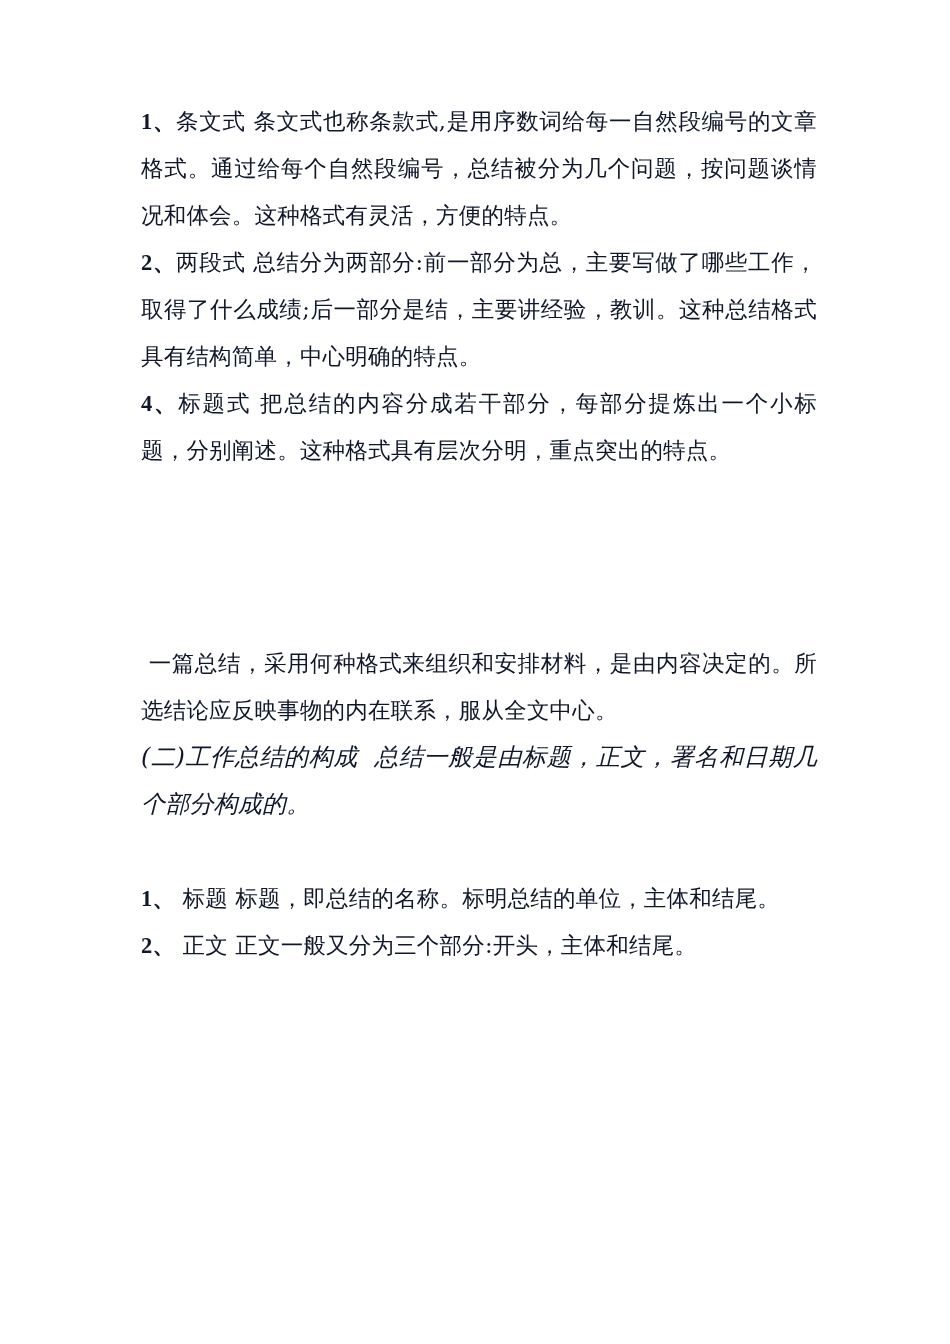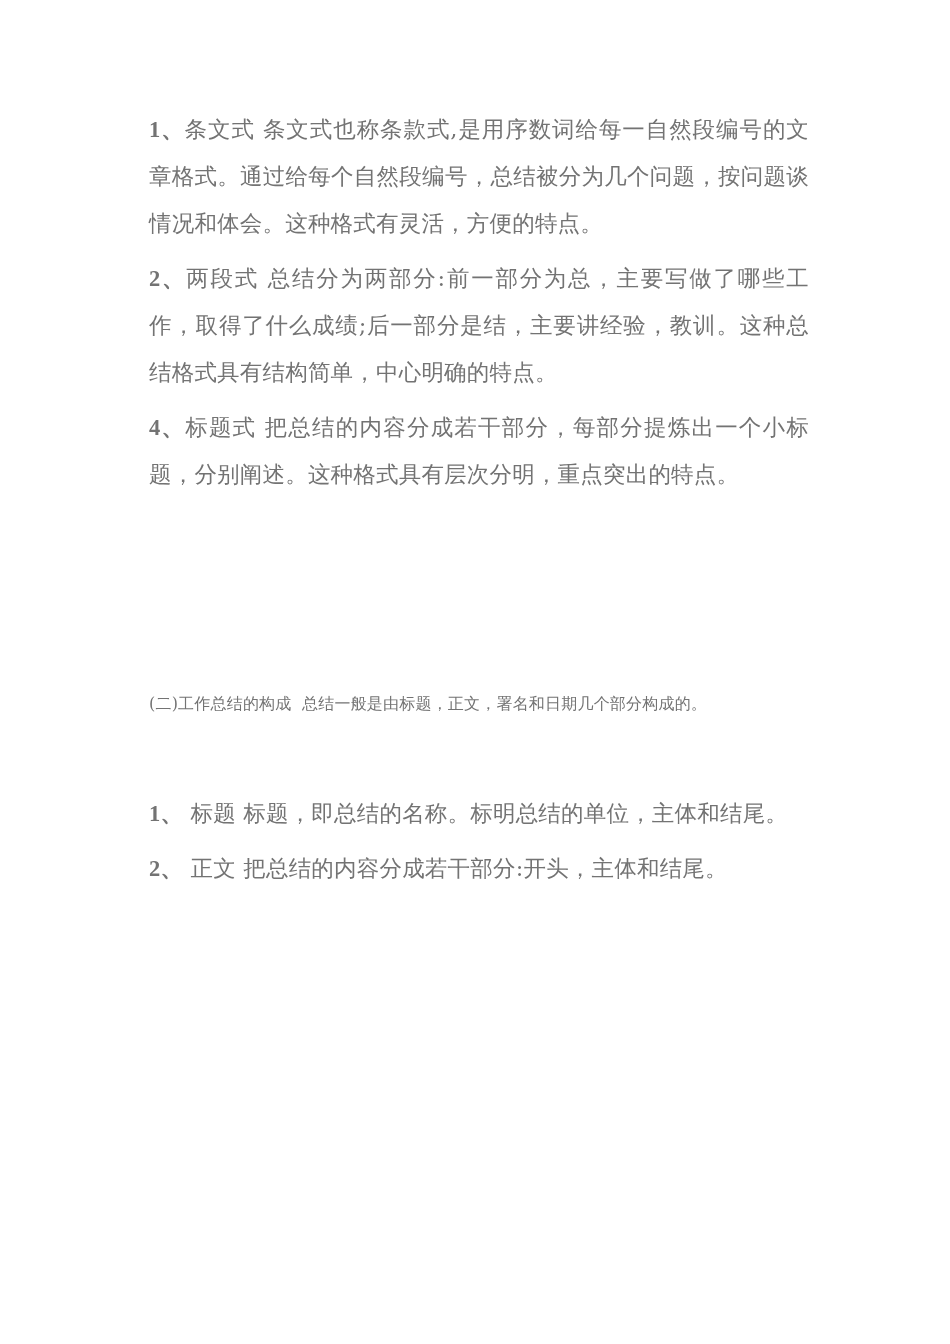--- a/index.html
+++ b/index.html
@@ -24,36 +24,37 @@
     height: 1344px;
     background: #ffffff;
   }
   .textblock {
     position: absolute;
     left: 141px;
     top: 98px;
     width: 676px;
   }
   .para {
-    margin: 8px;
+    margin: 0;
     font-size: 22.5px;
     line-height: 47px;
     text-align: justify;
     text-justify: inter-ideograph;
-    color: #737373;
+    color: #0f172a;
     letter-spacing: 0.2px;
     word-break: break-all;
     white-space: pre-wrap;
   }
   
   .para.lead {
     font-family: "DejaVu Serif", "Liberation Serif", serif;
   }
   .para.small {
-    font-size: 16px;
+    font-size: 24px;
+    font-style: italic;
   }
   .para.indent {
     text-indent: 0;
   }
   .gap-large {
     height: 166px;
   }
   .gap-line {
     height: 47px;
   }
@@ -70,25 +71,26 @@
 
     <p class="para lead"><span class="num">1、</span><span>条文式 条文式也称条款式,是用序数词给每一自然段编号的文章格式。通过给每个自然段编号，总结被分为几个问题，按问题谈情况和体会。这种格式有灵活，方便的特点。</span></p>
 
     <p class="para lead"><span class="num">2、</span><span>两段式 总结分为两部分:前一部分为总，主要写做了哪些工作，取得了什么成绩;后一部分是结，主要讲经验，教训。这种总结格式具有结构简单，中心明确的特点。</span></p>
 
 
     <p class="para lead"><span class="num">4、</span><span>标题式 把总结的内容分成若干部分，每部分提炼出一个小标题，分别阐述。这种格式具有层次分明，重点突出的特点。</span></p>
 
     <div class="gap-large"></div>
 
+    <p class="para indent"><span> 一篇总结，采用何种格式来组织和安排材料，是由内容决定的。所选结论应反映事物的内在联系，服从全文中心。</span></p>
 
     <p class="para small"><span>(二)工作总结的构成  总结一般是由标题，正文，署名和日期几个部分构成的。</span></p>
 
     <div class="gap-line"></div>
 
     <p class="para lead"><span class="num">1、</span><span> 标题 标题，即总结的名称。标明总结的单位，主体和结尾。</span></p>
 
-    <p class="para lead"><span class="num">2、</span><span> 正文 把总结的内容分成若干部分:开头，主体和结尾。</span></p>
+    <p class="para lead"><span class="num">2、</span><span> 正文 正文一般又分为三个部分:开头，主体和结尾。</span></p>
 
 
 
   </div>
 </div>
 
 </body></html>

